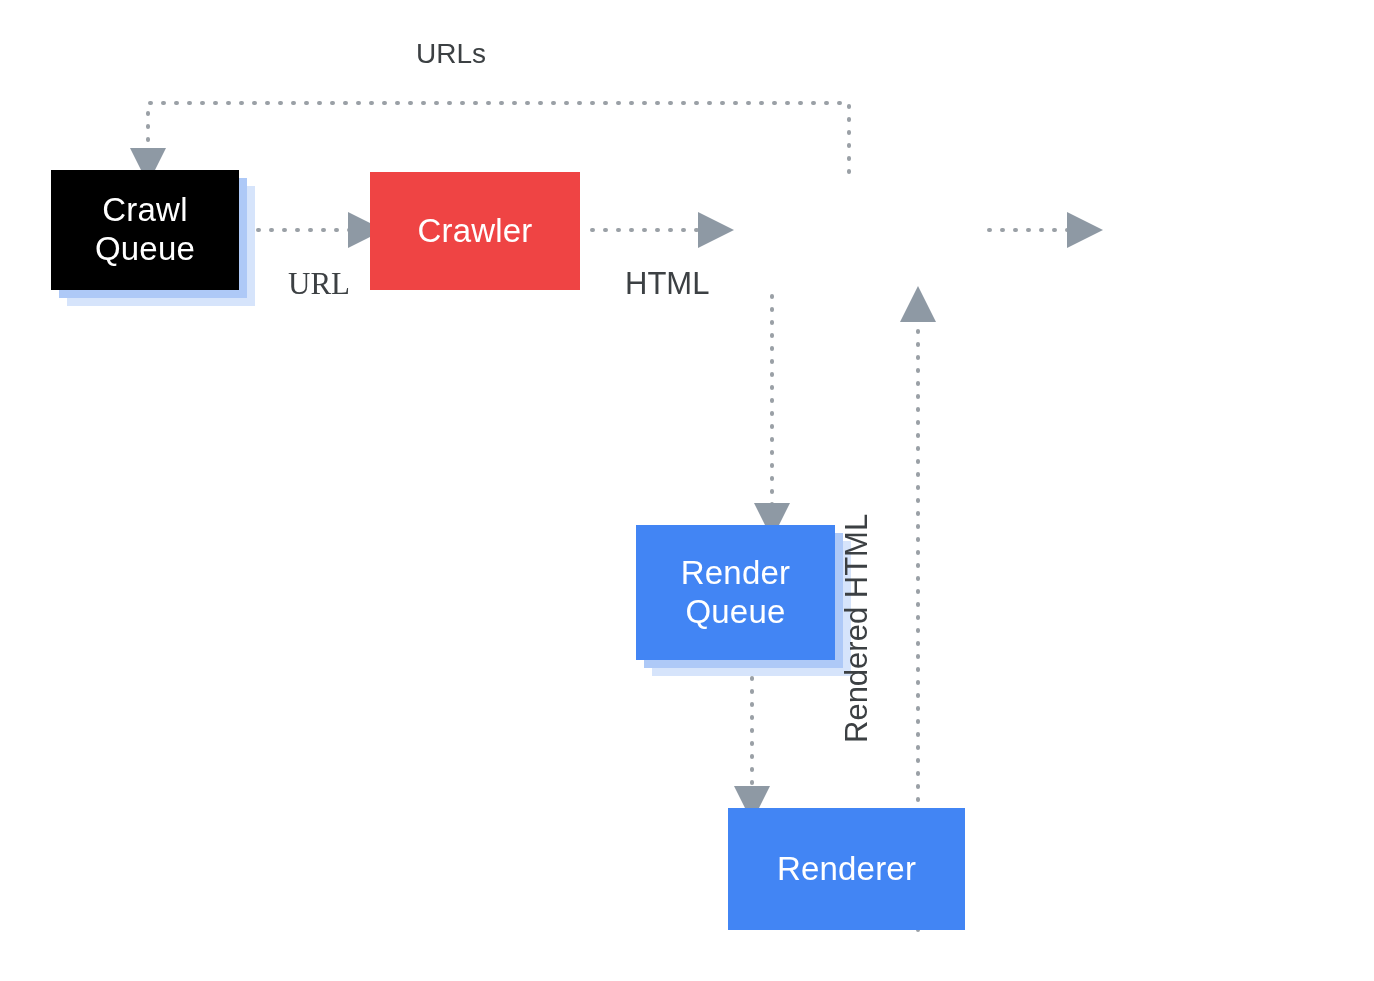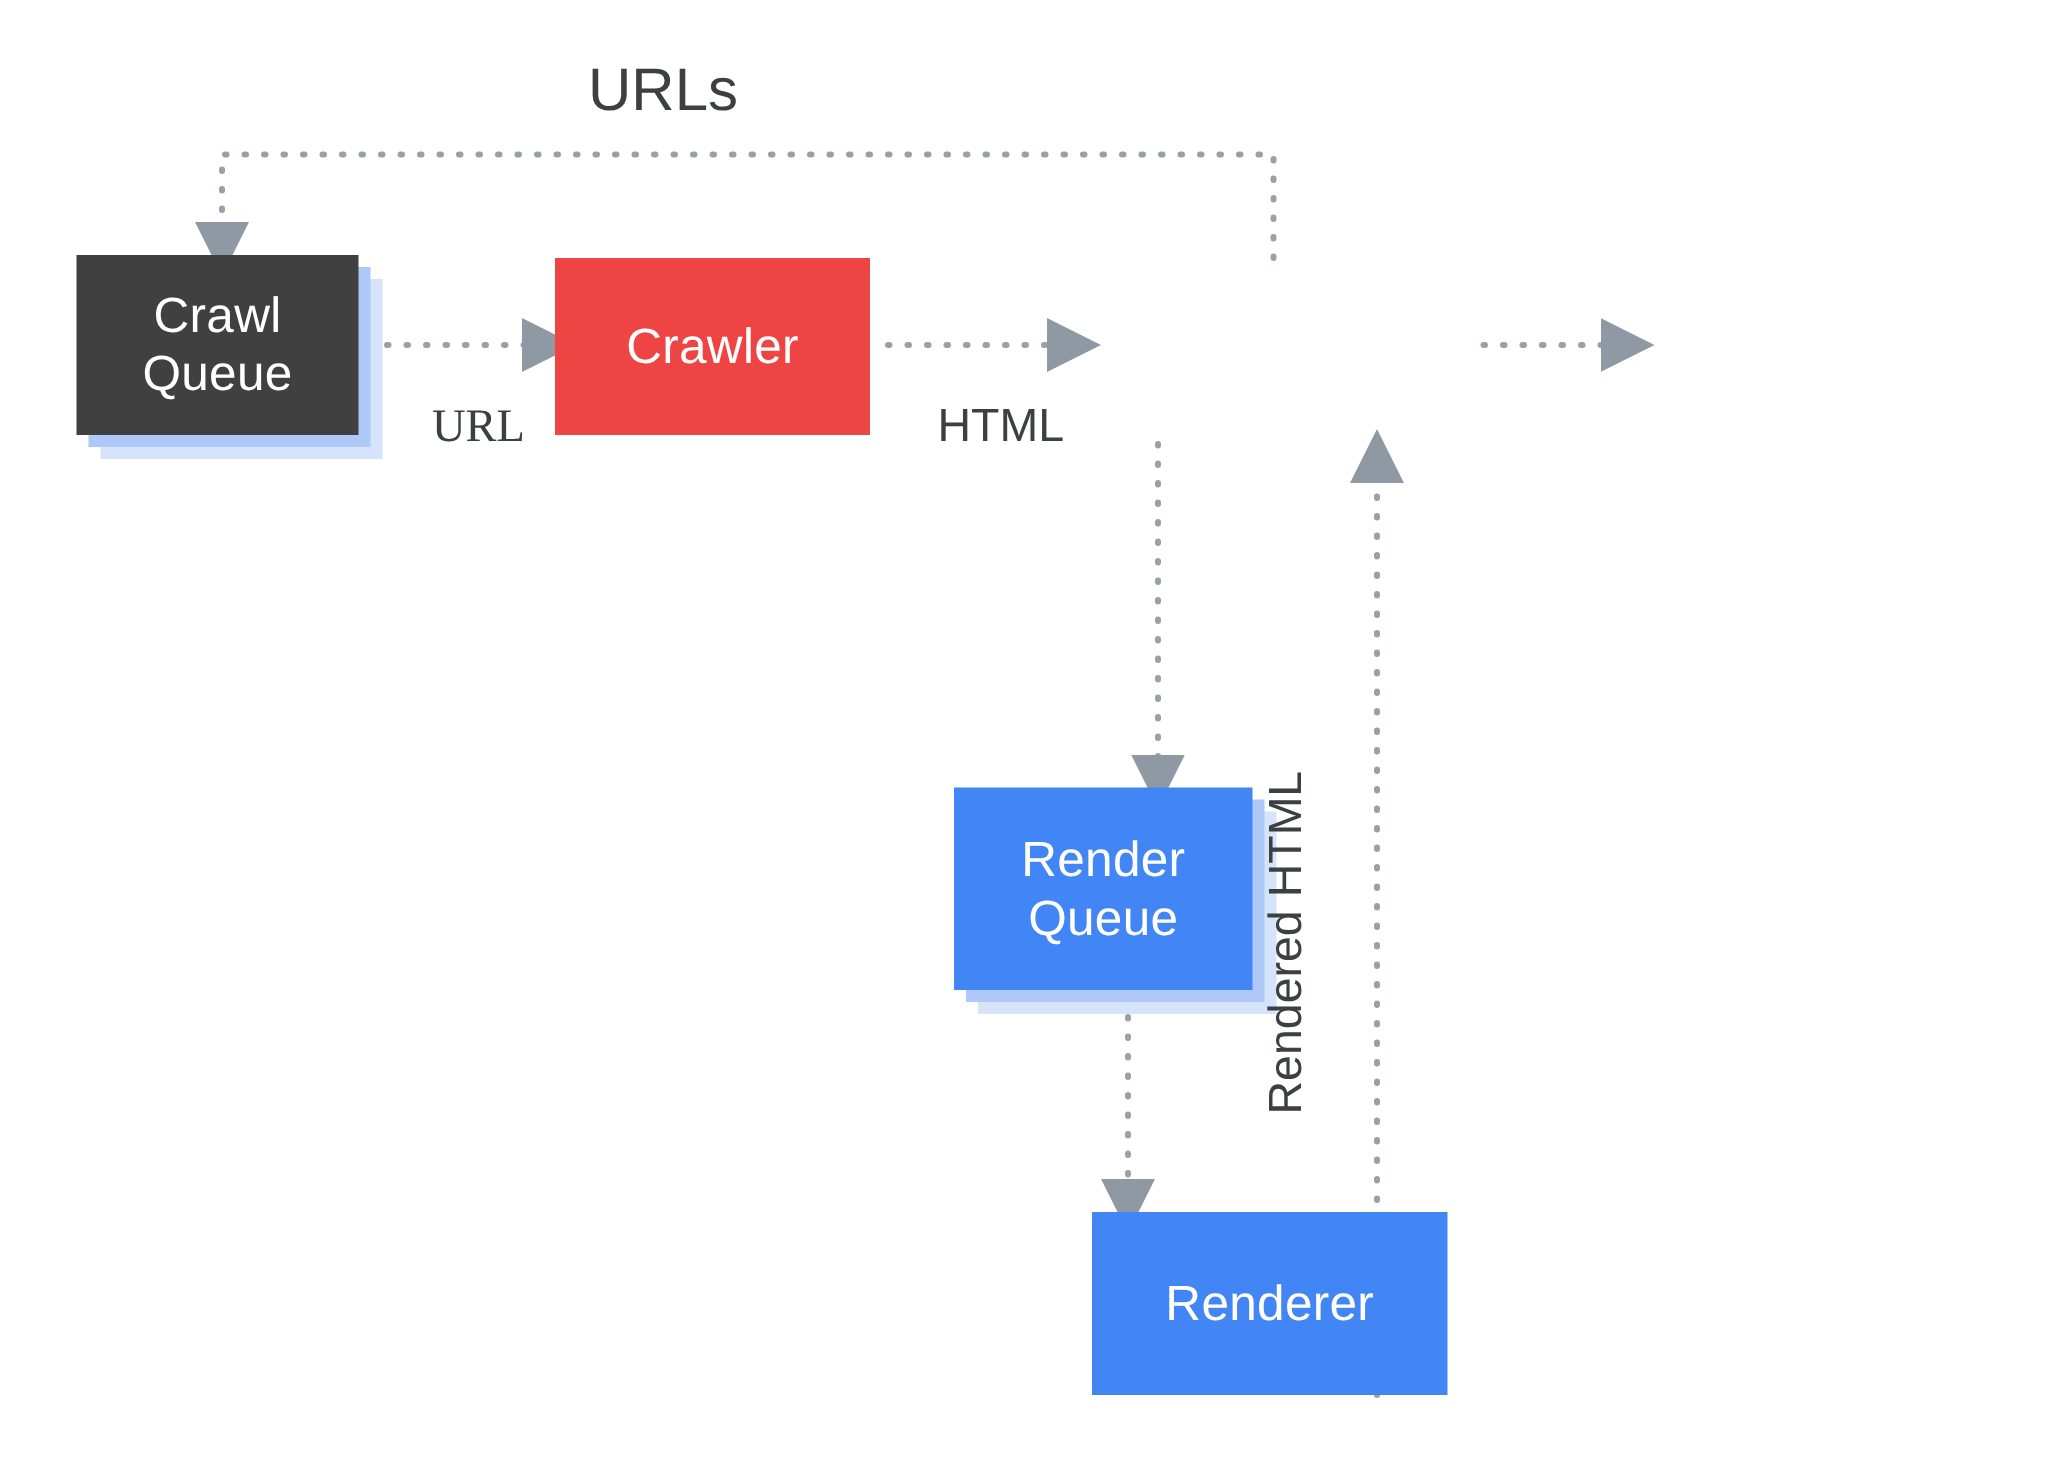--- a/index.html
+++ b/index.html
@@ -114,21 +114,21 @@
     </g>
 
     <g>
       <path d="M918,930 L918,318" fill="none" stroke="#9aa0a6" stroke-width="4" stroke-dasharray="1 12" stroke-linecap="round" marker-end="url(#arrow-up)"></path>
     </g>
   </svg>
 
   <div class="node" style="left:51px; top:170px; width:188px; height:120px;">
     <div class="node-shadow2" style="background:#d6e4fb;"></div>
     <div class="node-shadow1" style="background:#aec9f7;"></div>
-    <div class="node-face" style="background:#404040;">
+    <div class="node-face" style="background:#000000;">
       <span class="node-label">Crawl
 Queue</span>
     </div>
   </div>
 
   <div class="node" style="left:370px; top:172px; width:210px; height:118px;">
     <div class="node-face" style="background:#ef4444;">
       <span class="node-label">Crawler</span>
     </div>
   </div>
@@ -143,21 +143,21 @@
 Queue</span>
     </div>
   </div>
 
   <div class="node" style="left:728px; top:808px; width:237px; height:122px;">
     <div class="node-face" style="background:#4285f4;text-align:center;">
       <span class="node-label">Renderer</span>
     </div>
   </div>
 
-  <div class="edge-label" style="left:392px; top:40px; font-size:40px;">URLs</div>
+  <div class="edge-label" style="left:416px; top:40px; font-size:28px;">URLs</div>
 
   <div class="edge-label" style="left:288px; top:268px;font-family:Liberation Serif, serif;">URL</div>
 
   <div class="edge-label" style="left:625px; top:268px;text-align:center;">HTML</div>
 
   <div class="edge-label vertical" style="left:872px; top:712px;">Rendered HTML</div>
 
 </div>
 
 </body></html>

